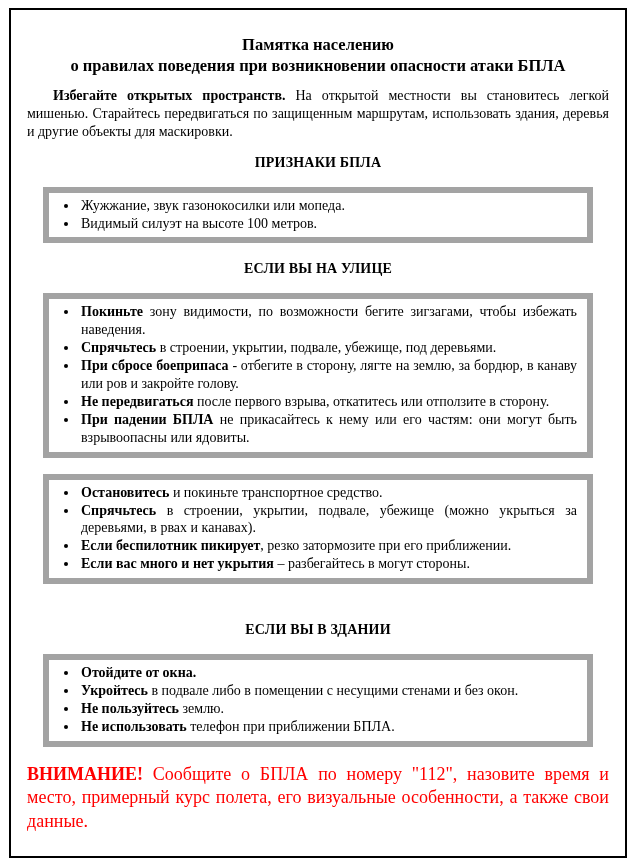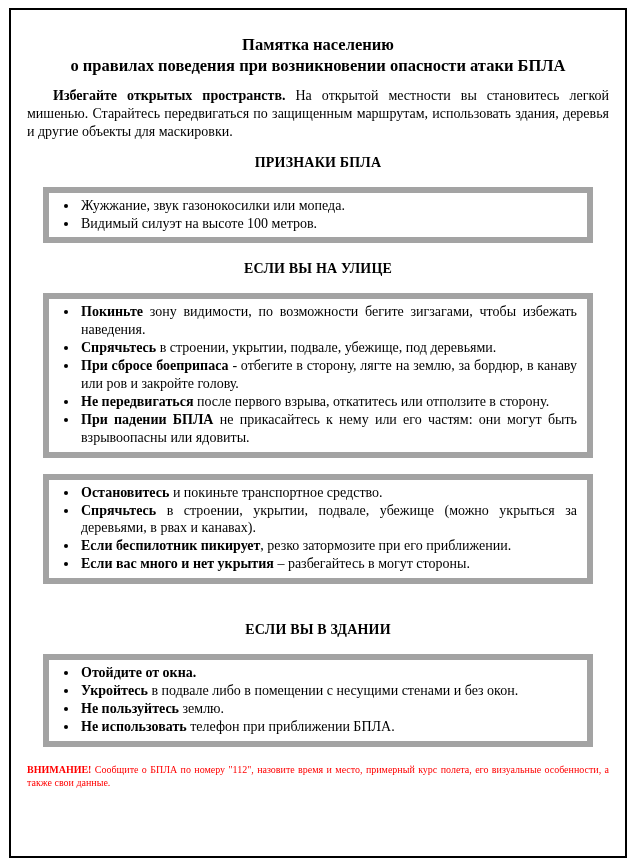--- a/index.html
+++ b/index.html
@@ -65,21 +65,21 @@
     font-size: 14px;
     line-height: 1.28;
     text-align: justify;
     padding-left: 2px;
   }
   .lead {
     font-weight: bold;
   }
   .footer {
     margin: 10px 0 0 0;
-    font-size: 10px;
+    font-size: 18px;
     line-height: 1.3;
     text-align: justify;
   }
   .footer .lead,
   .footer .rest {
     color: var(--warning-color, #ff0000);
   }
 </style>
 </head>
 <body>

